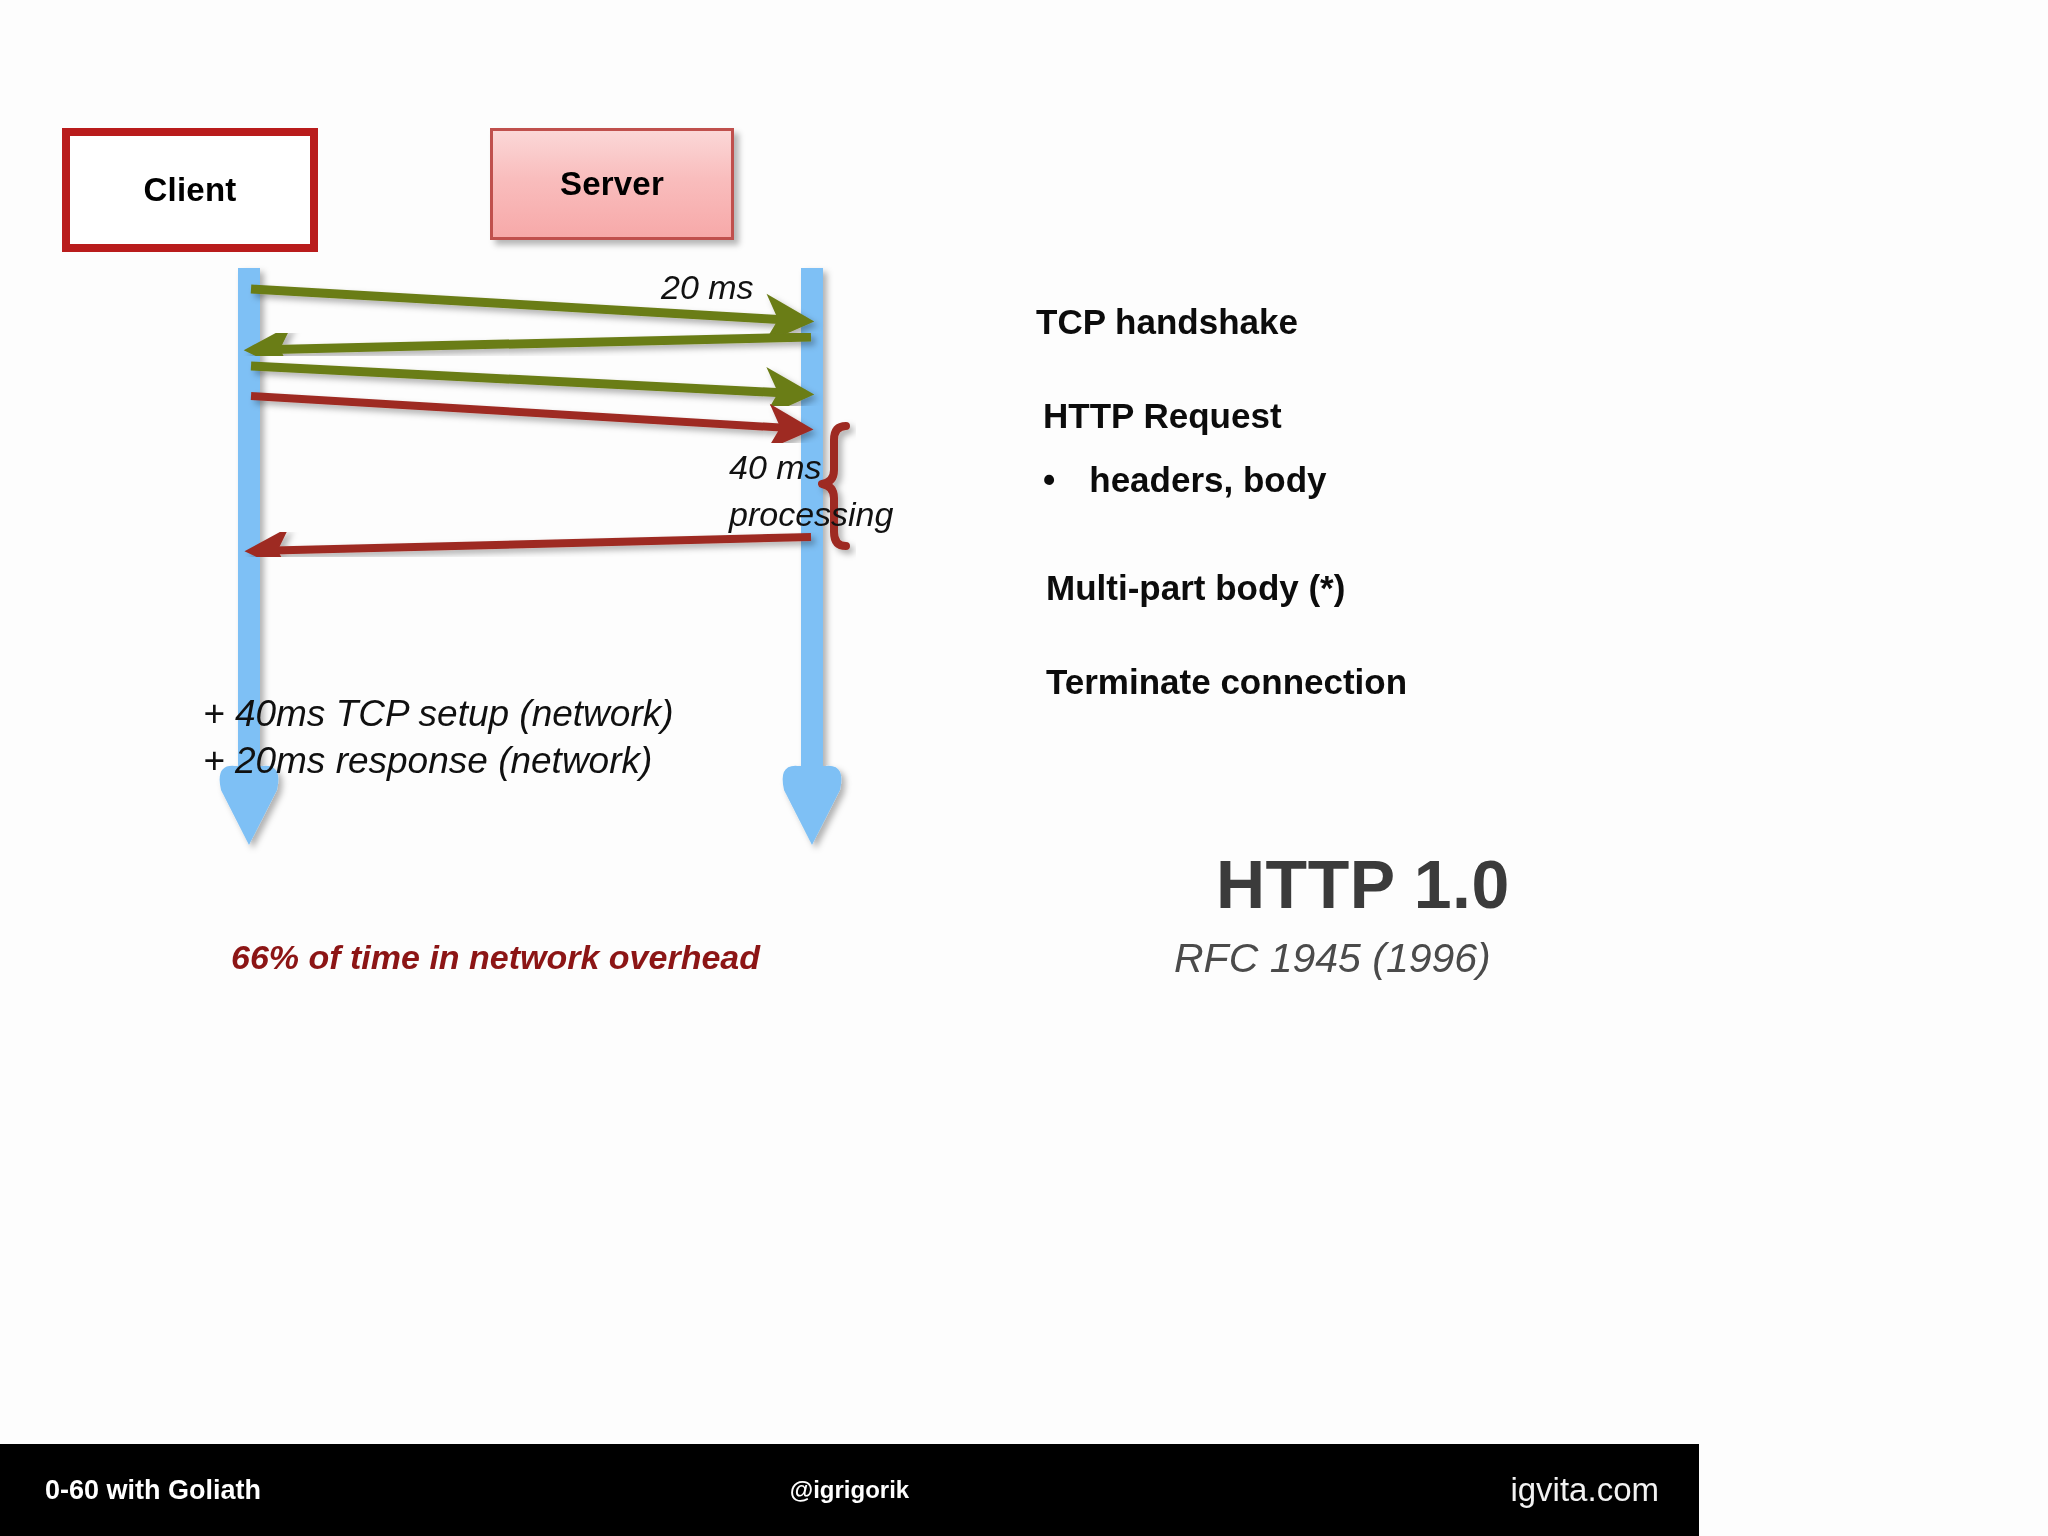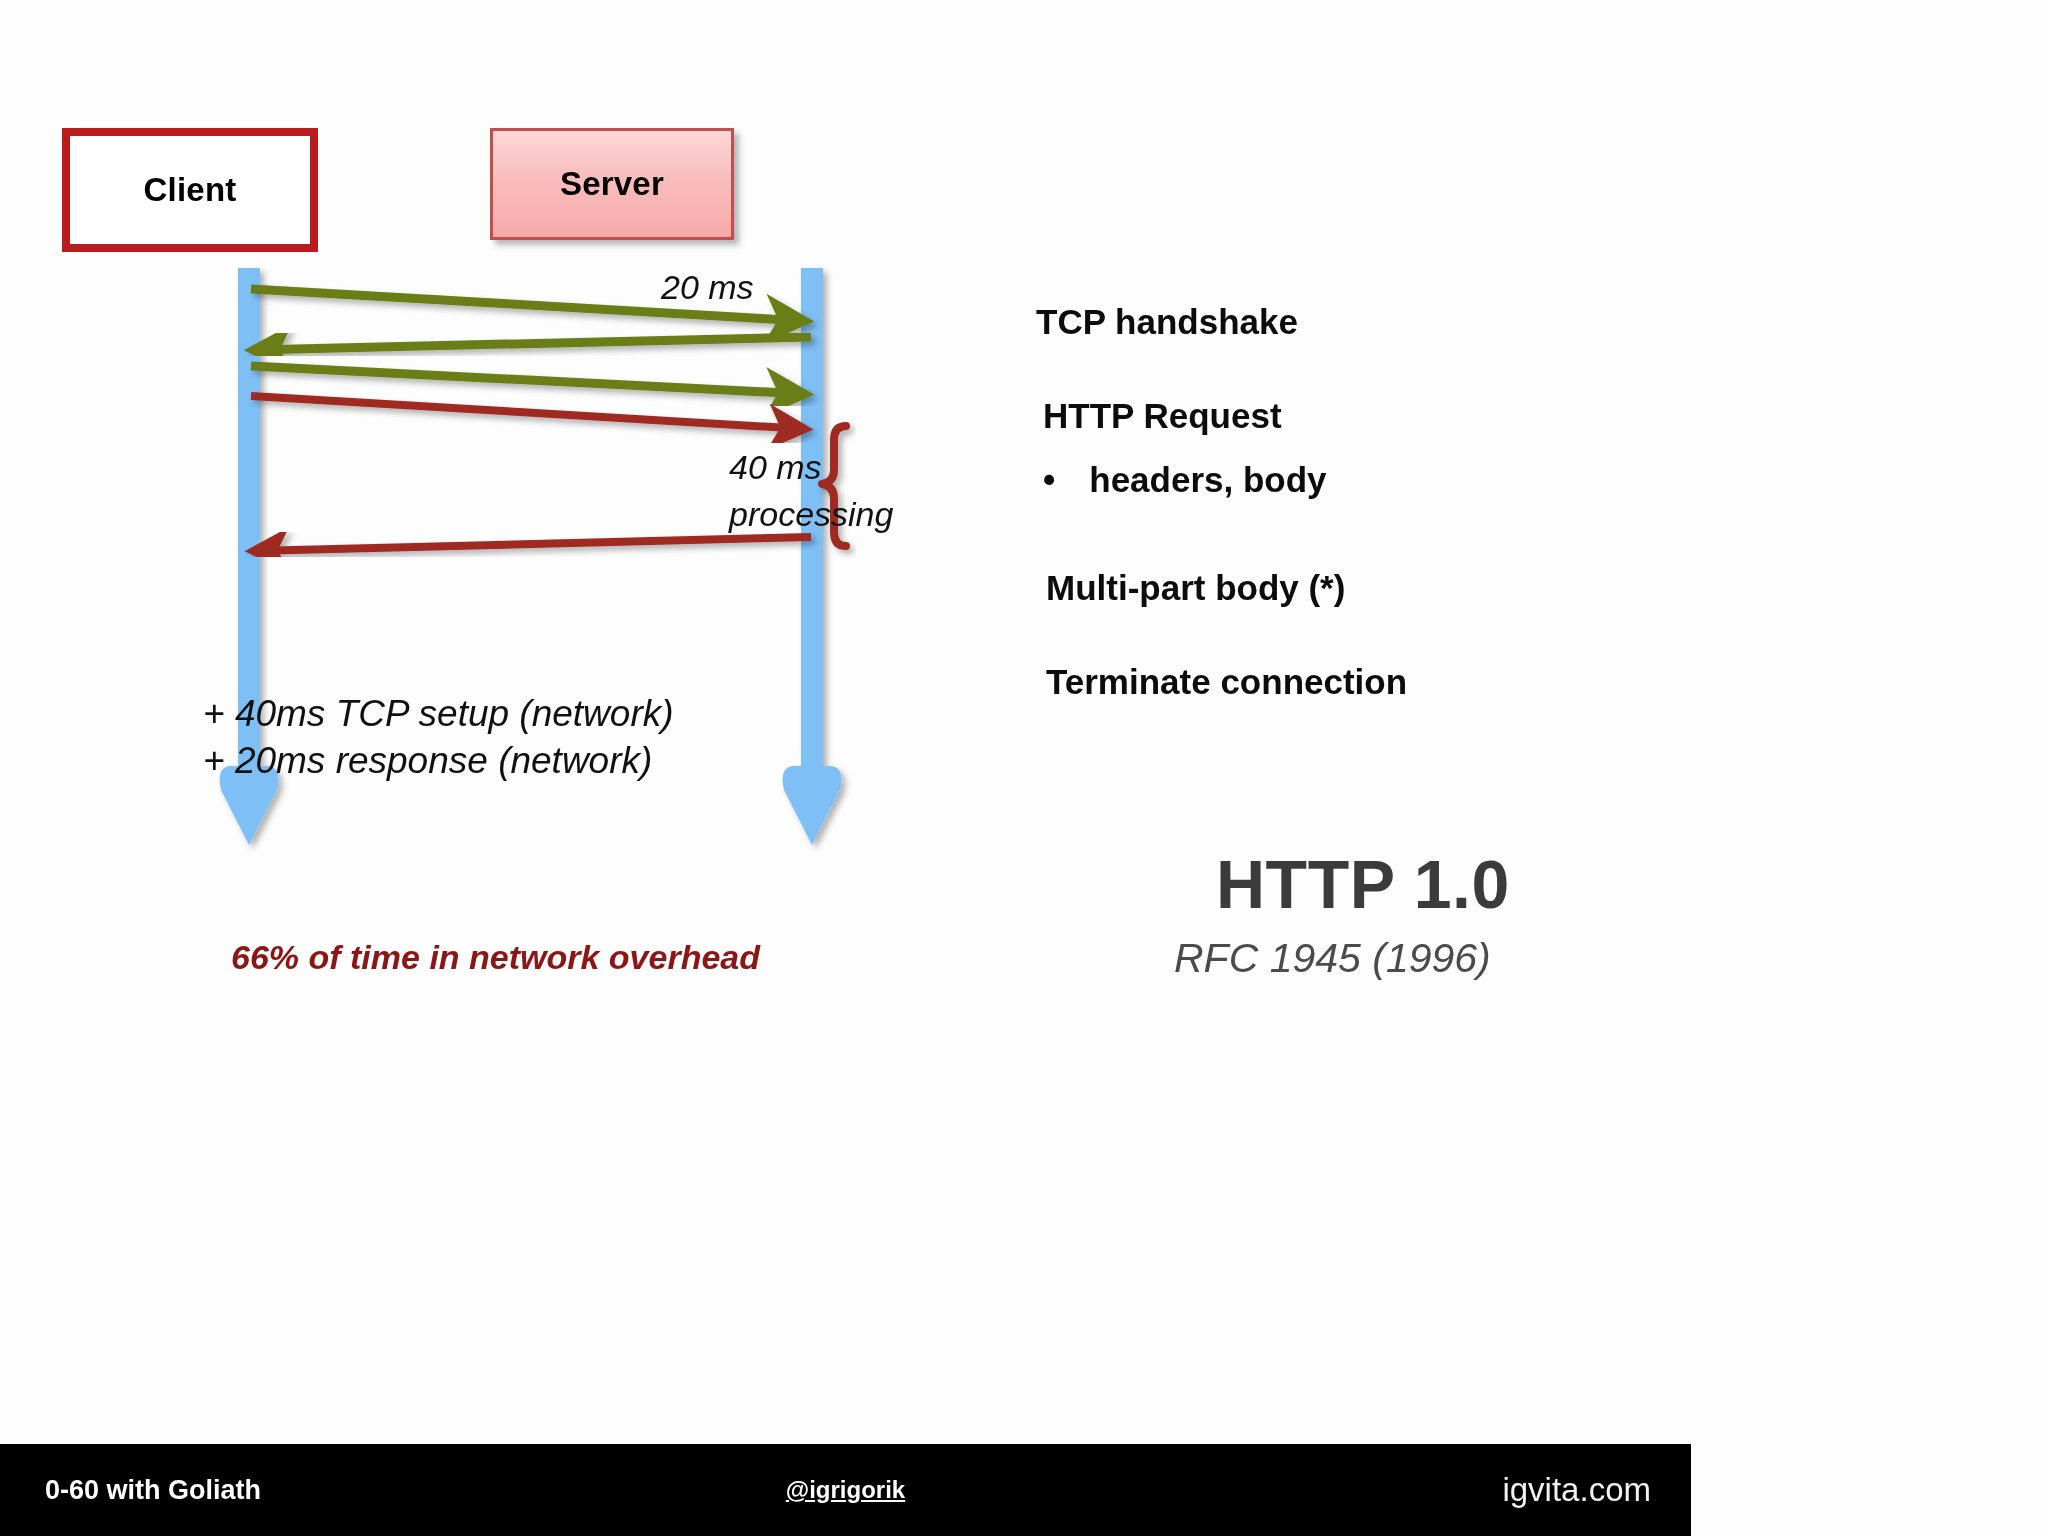--- a/index.html
+++ b/index.html
@@ -58,25 +58,25 @@
     white-space:nowrap;}
 
   
   #proto-name{position:absolute;left:1216px;top:845px;font-size:68px;
     font-weight:bold;color:#3B3B3B;letter-spacing:.5px;}
   #proto-rfc{position:absolute;left:1166px;top:935px;font-size:41px;
     font-style:italic;color:#4B4B4B;margin-left:8px;}
 
   
   #footer{position:absolute;left:0;bottom:0;width:1691px;height:92px;
-    background:#000;color:#fff;}
+    background:#000;color:#fff;padding-left:8px;}
   #footer-left{position:absolute;left:45px;top:50%;transform:translateY(-50%);
     font-size:27px;font-weight:bold;}
   #footer-center{position:absolute;left:50%;top:50%;
-    transform:translate(-50%,-50%);font-size:24px;font-weight:bold;text-decoration:underline;}
+    transform:translate(-50%,-50%);font-size:24px;font-weight:bold;}
   #footer-right{position:absolute;right:40px;top:50%;
     transform:translateY(-50%);font-size:33px;color:#f2f2f2;}
 </style>
 </head>
 <body>
 
 <div class="slide">
 
   <div id="client-box" class="node">
     <span>Client</span>

